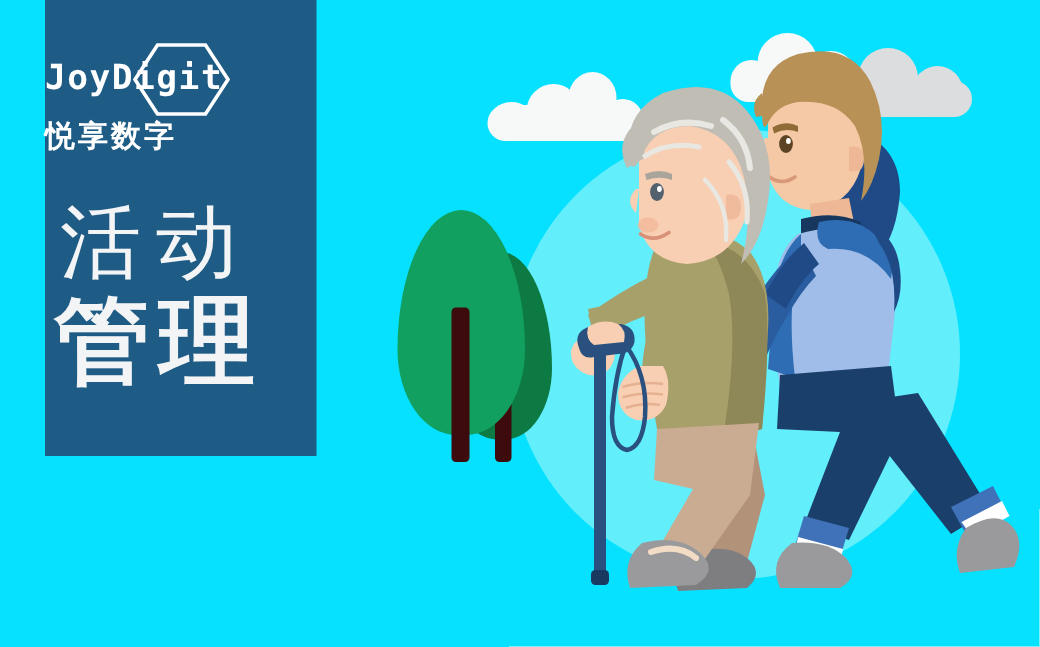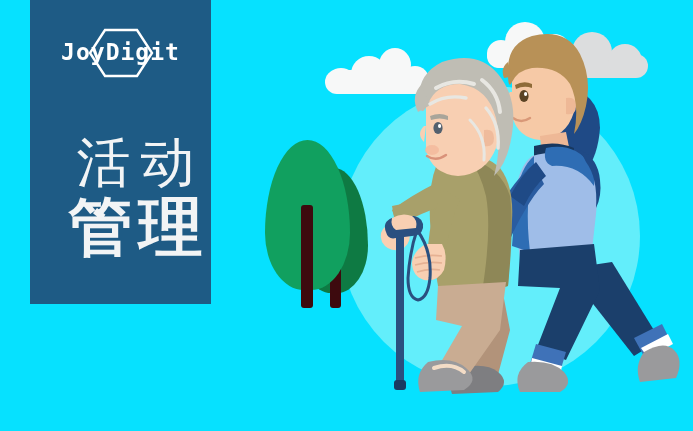--- a/index.html
+++ b/index.html
@@ -85,21 +85,21 @@
 
   
   #panel {
     left: 30px; top: 0px;
     width: 181px; height: 304px;
     background: #1E5B85;
   }
   #logo-wrap {
     position: absolute;
     left: 0; top: 32px; width: 181px;
-    text-align: center;
+    text-align: left;
   }
   #logo-hex {
     position: absolute;
     left: 50%; top: -4px;
     transform: translateX(-50%);
     width: 66px; height: 50px;
   }
   #logo-text {
     position: relative;
     display: inline-block;
@@ -115,21 +115,21 @@
     margin-top: 6px;
     color: #FFFFFF;
     font-size: 20px;
     font-weight: bold;
     letter-spacing: 2px;
     line-height: 26px;
   }
   #headline {
     position: absolute;
     left: 0; top: 130px; width: 211px;
-    text-align: center;
+    text-align: left;
     color: #F2F4F5;
   }
   #headline-l1 {
     font-size: 54px;
     font-weight: 300;
     letter-spacing: 10px;
     line-height: 64px;
     text-indent: 10px;
   }
   #headline-l2 {
@@ -288,20 +288,21 @@
     <path d="M392 218 Q402 212 412 216 Q418 220 416 228 L396 230 Q390 226 392 218 Z" fill="#F8CFB2"></path>
   </svg>
 
   <div class="layer" id="panel">
 
     <div id="logo-wrap">
       <svg id="logo-hex" viewBox="0 0 66 50">
         <polygon points="17,2 49,2 64,25 49,48 17,48 2,25" fill="none" stroke="#FFFFFF" stroke-width="2.4"></polygon>
       </svg>
       <div id="logo-text">JoyDigit</div>
+      <div id="logo-sub">悦享数字</div>
     </div>
 
     <div id="headline">
       <div id="headline-l1">活动</div>
       <div id="headline-l2">管理</div>
     </div>
   </div>
 
 </div>
 

